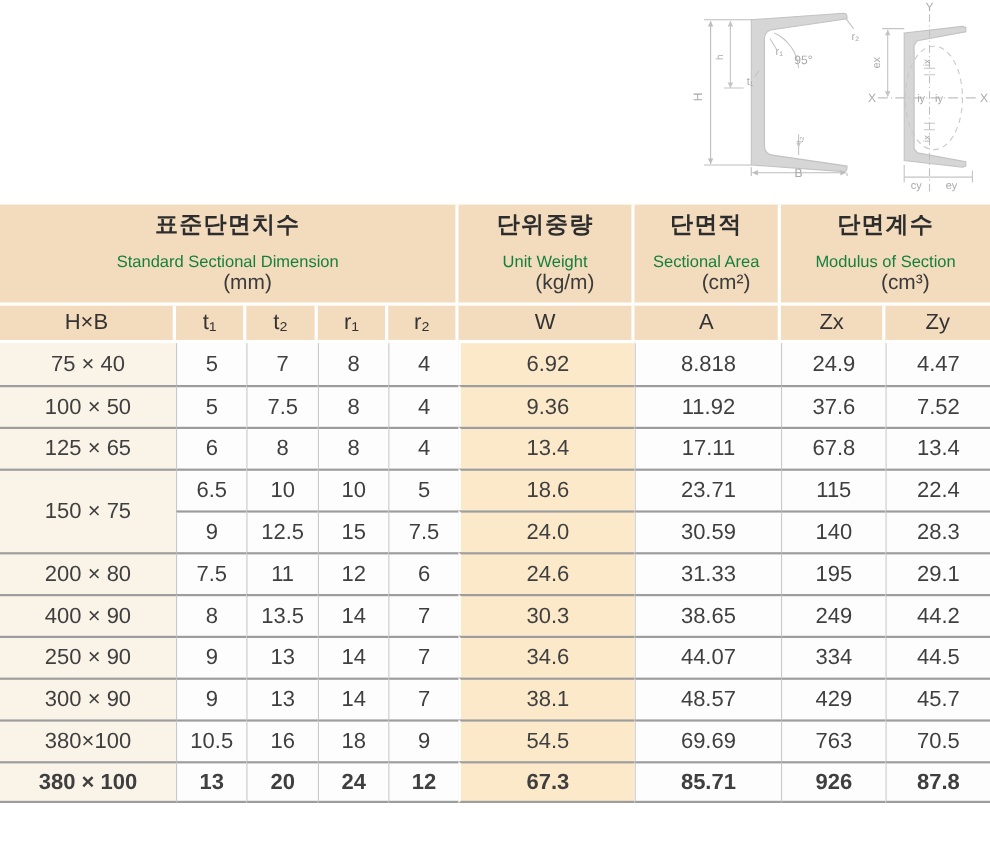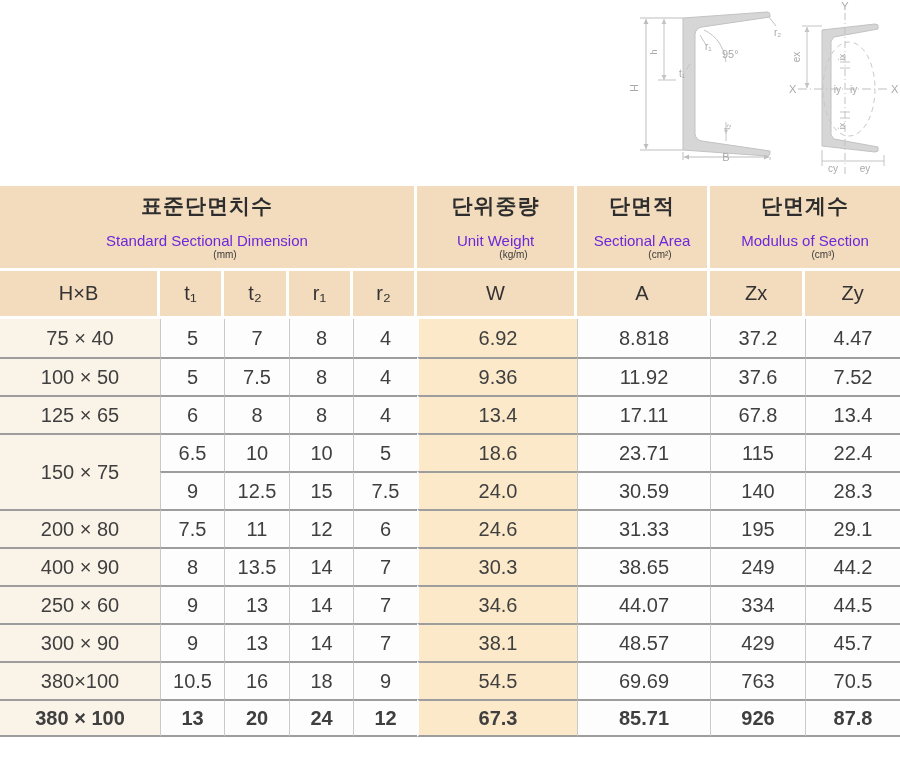--- a/index.html
+++ b/index.html
@@ -33,27 +33,27 @@
   }
   th, td { text-align:center; vertical-align:middle; font-weight:400; overflow:hidden; }
 
   tr.ghead th {
     background:var(--header-bg,#f3dbbd);
     border-right:3px solid #fff; border-bottom:3px solid #fff;
     height:85px; padding:4px 0 6px;
   }
   tr.ghead th:last-child { border-right:0; }
   .g-ko   { font-size:21px; font-weight:700; color:#2d2d2d; letter-spacing:1px; }
-  .g-en   { font-size:15px; color:#6d28d9; margin-top:12px; }
-  .g-unit { font-size:10px; color:#3a3a3a;margin-left:36px; }
+  .g-en   { font-size:15px; color:#15803d; margin-top:12px; }
+  .g-unit { font-size:19px; color:#3a3a3a;margin-left:36px; }
 
   tr.chead th {
     background:var(--header-bg,#f3dbbd);
     border-right:3px solid #fff; border-bottom:3px solid #fff;
-    height:48px; font-size:20px; color:#333;
+    height:34px; font-size:20px; color:#333;
   }
   tr.chead th:last-child { border-right:0; }
 
   tbody td {
     height:38px; font-size:20px; color:#3f3f3f;
     background:#fdfdfd;
     border-left:1px solid var(--grid-v,#c9c9c9);
     border-top:2px solid var(--grid-h,#9d9d9d);
   }
   tbody tr:first-child td { border-top:0; }
@@ -207,21 +207,21 @@
     </thead>
     <tbody>
       <tr>
         <td class="c-hxb">75 × 40</td>
         <td>5</td>
         <td>7</td>
         <td>8</td>
         <td>4</td>
         <td class="c-w">6.92</td>
         <td>8.818</td>
-        <td>37.2</td>
+        <td>24.9</td>
         <td>4.47</td>
       </tr>
       <tr>
         <td class="c-hxb">100 × 50</td>
         <td>5</td>
         <td>7.5</td>
         <td>8</td>
         <td>4</td>
         <td class="c-w">9.36</td>
         <td>11.92</td>
@@ -276,21 +276,21 @@
         <td>8</td>
         <td>13.5</td>
         <td>14</td>
         <td>7</td>
         <td class="c-w">30.3</td>
         <td>38.65</td>
         <td>249</td>
         <td>44.2</td>
       </tr>
       <tr>
-        <td class="c-hxb">250 × 60</td>
+        <td class="c-hxb">250 × 90</td>
         <td>9</td>
         <td>13</td>
         <td>14</td>
         <td>7</td>
         <td class="c-w">34.6</td>
         <td>44.07</td>
         <td>334</td>
         <td>44.5</td>
       </tr>
       <tr>

